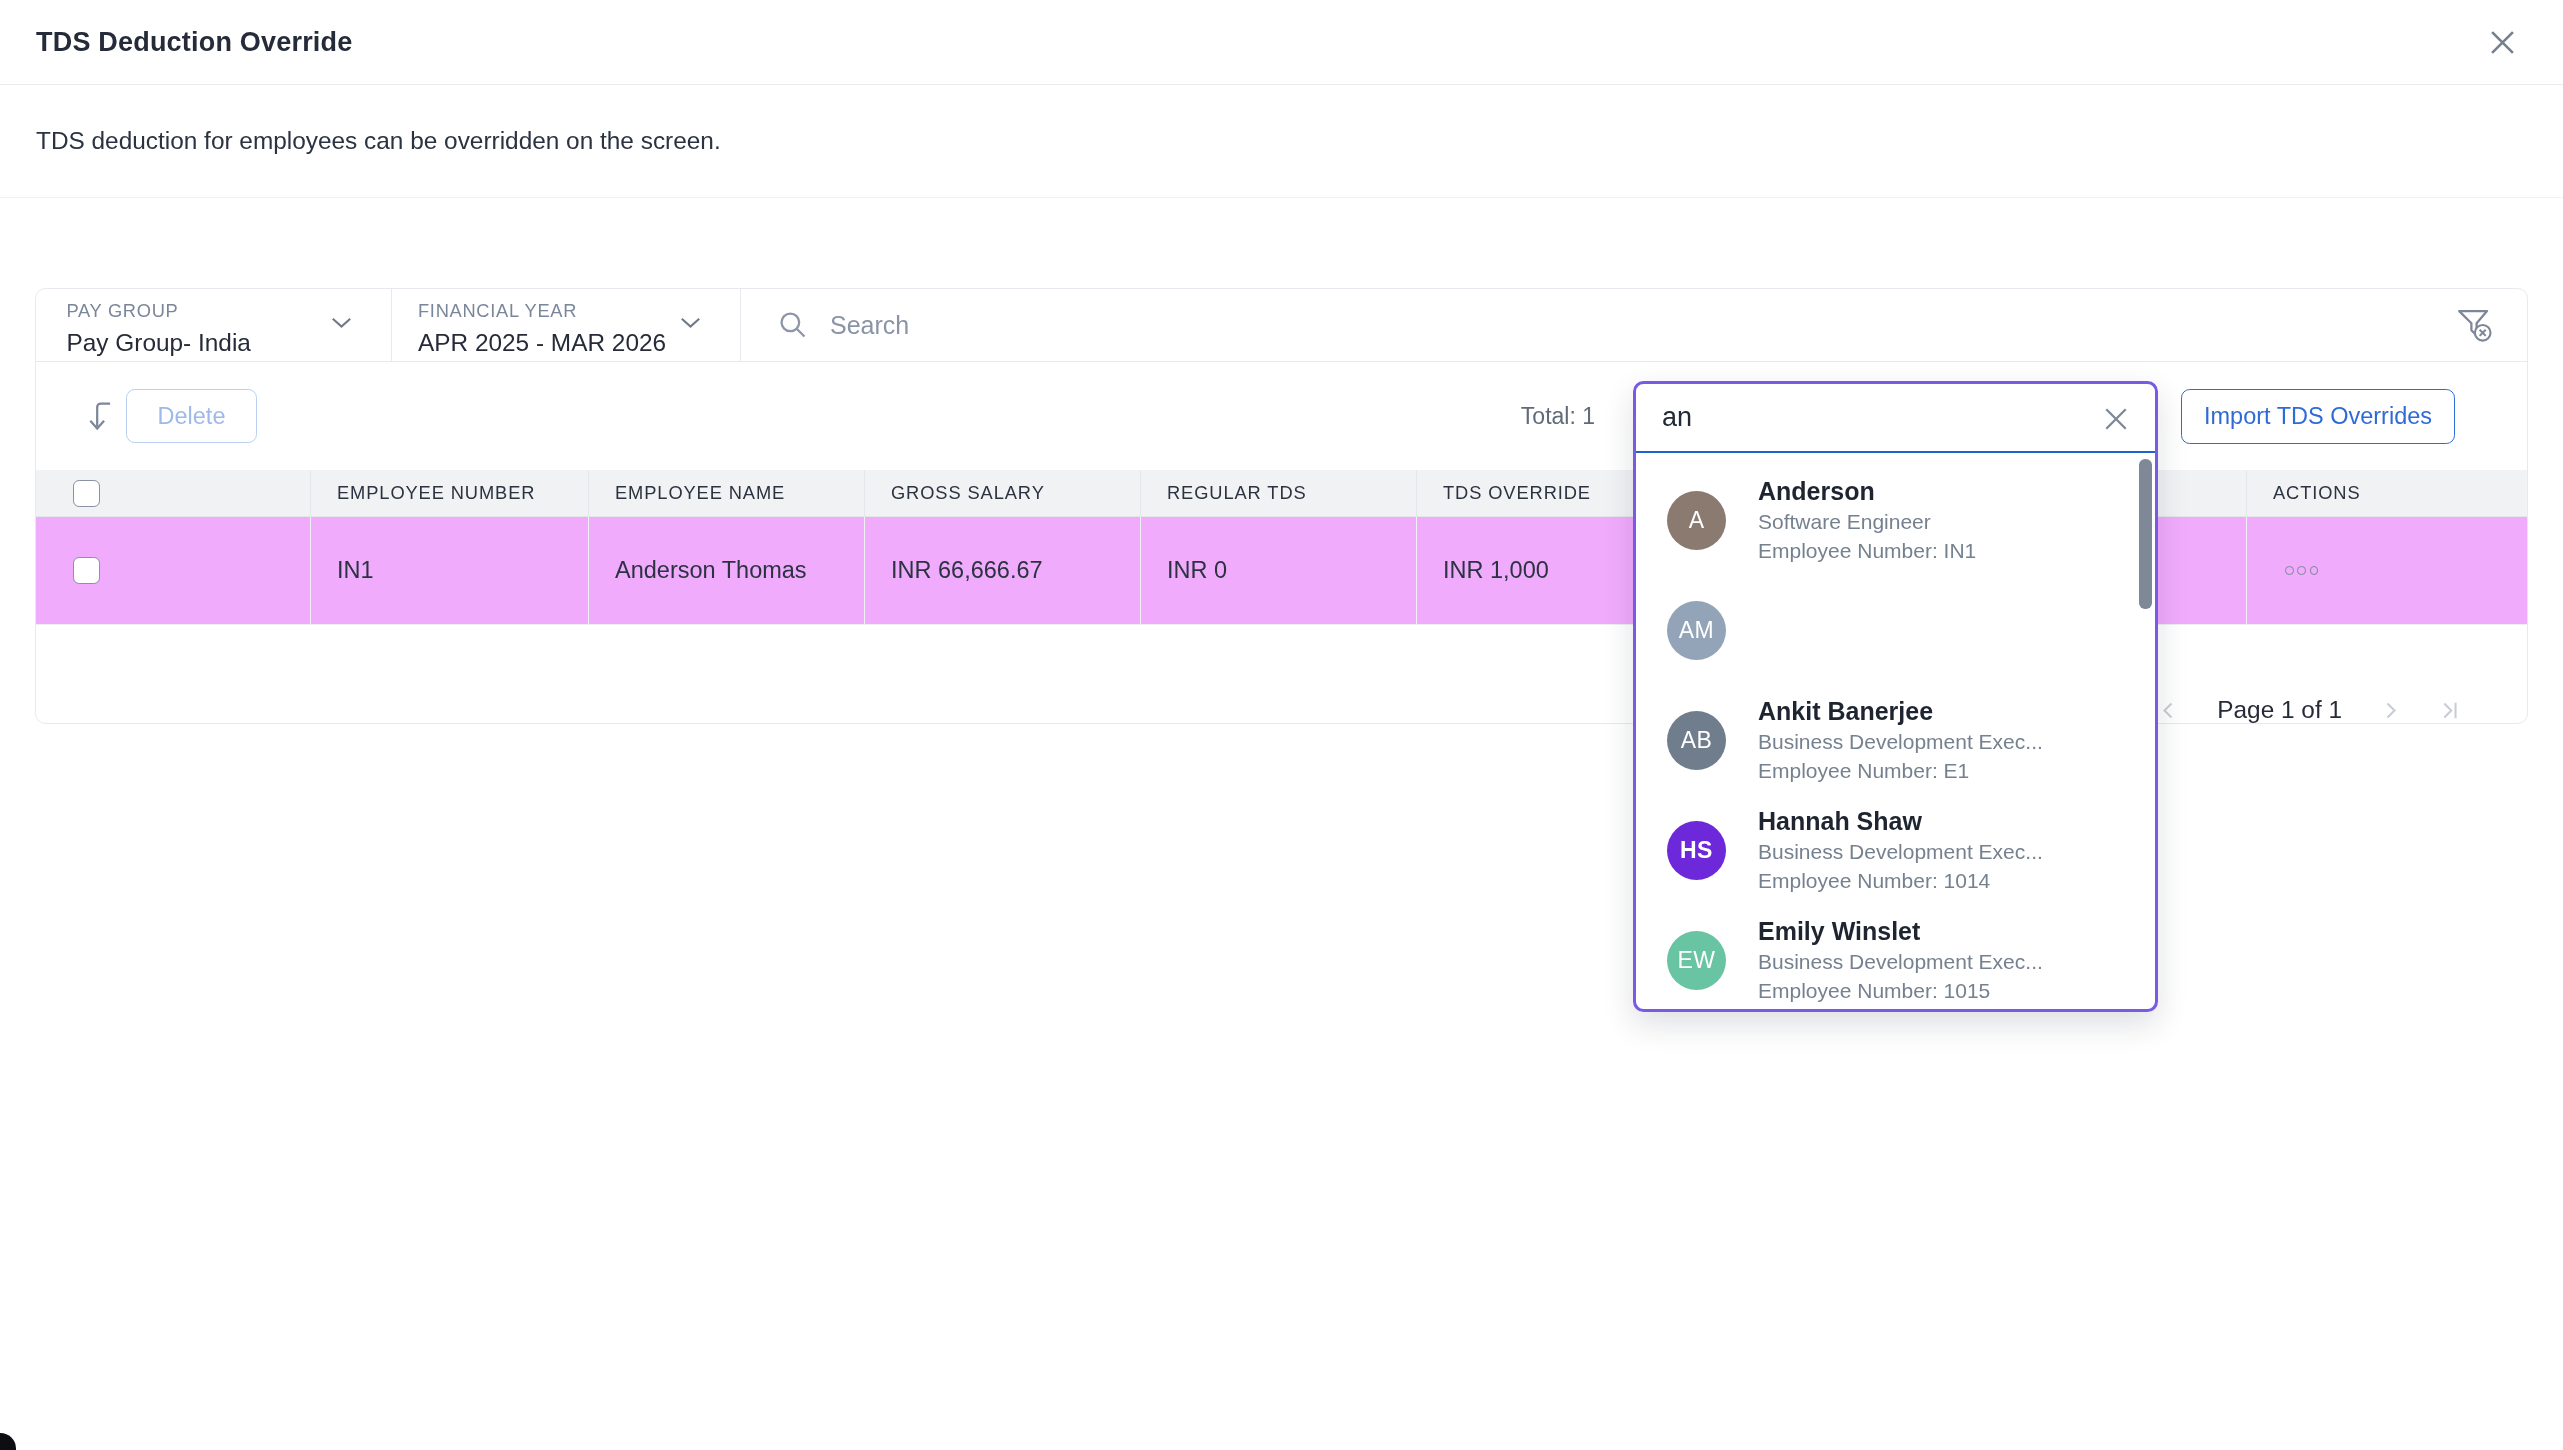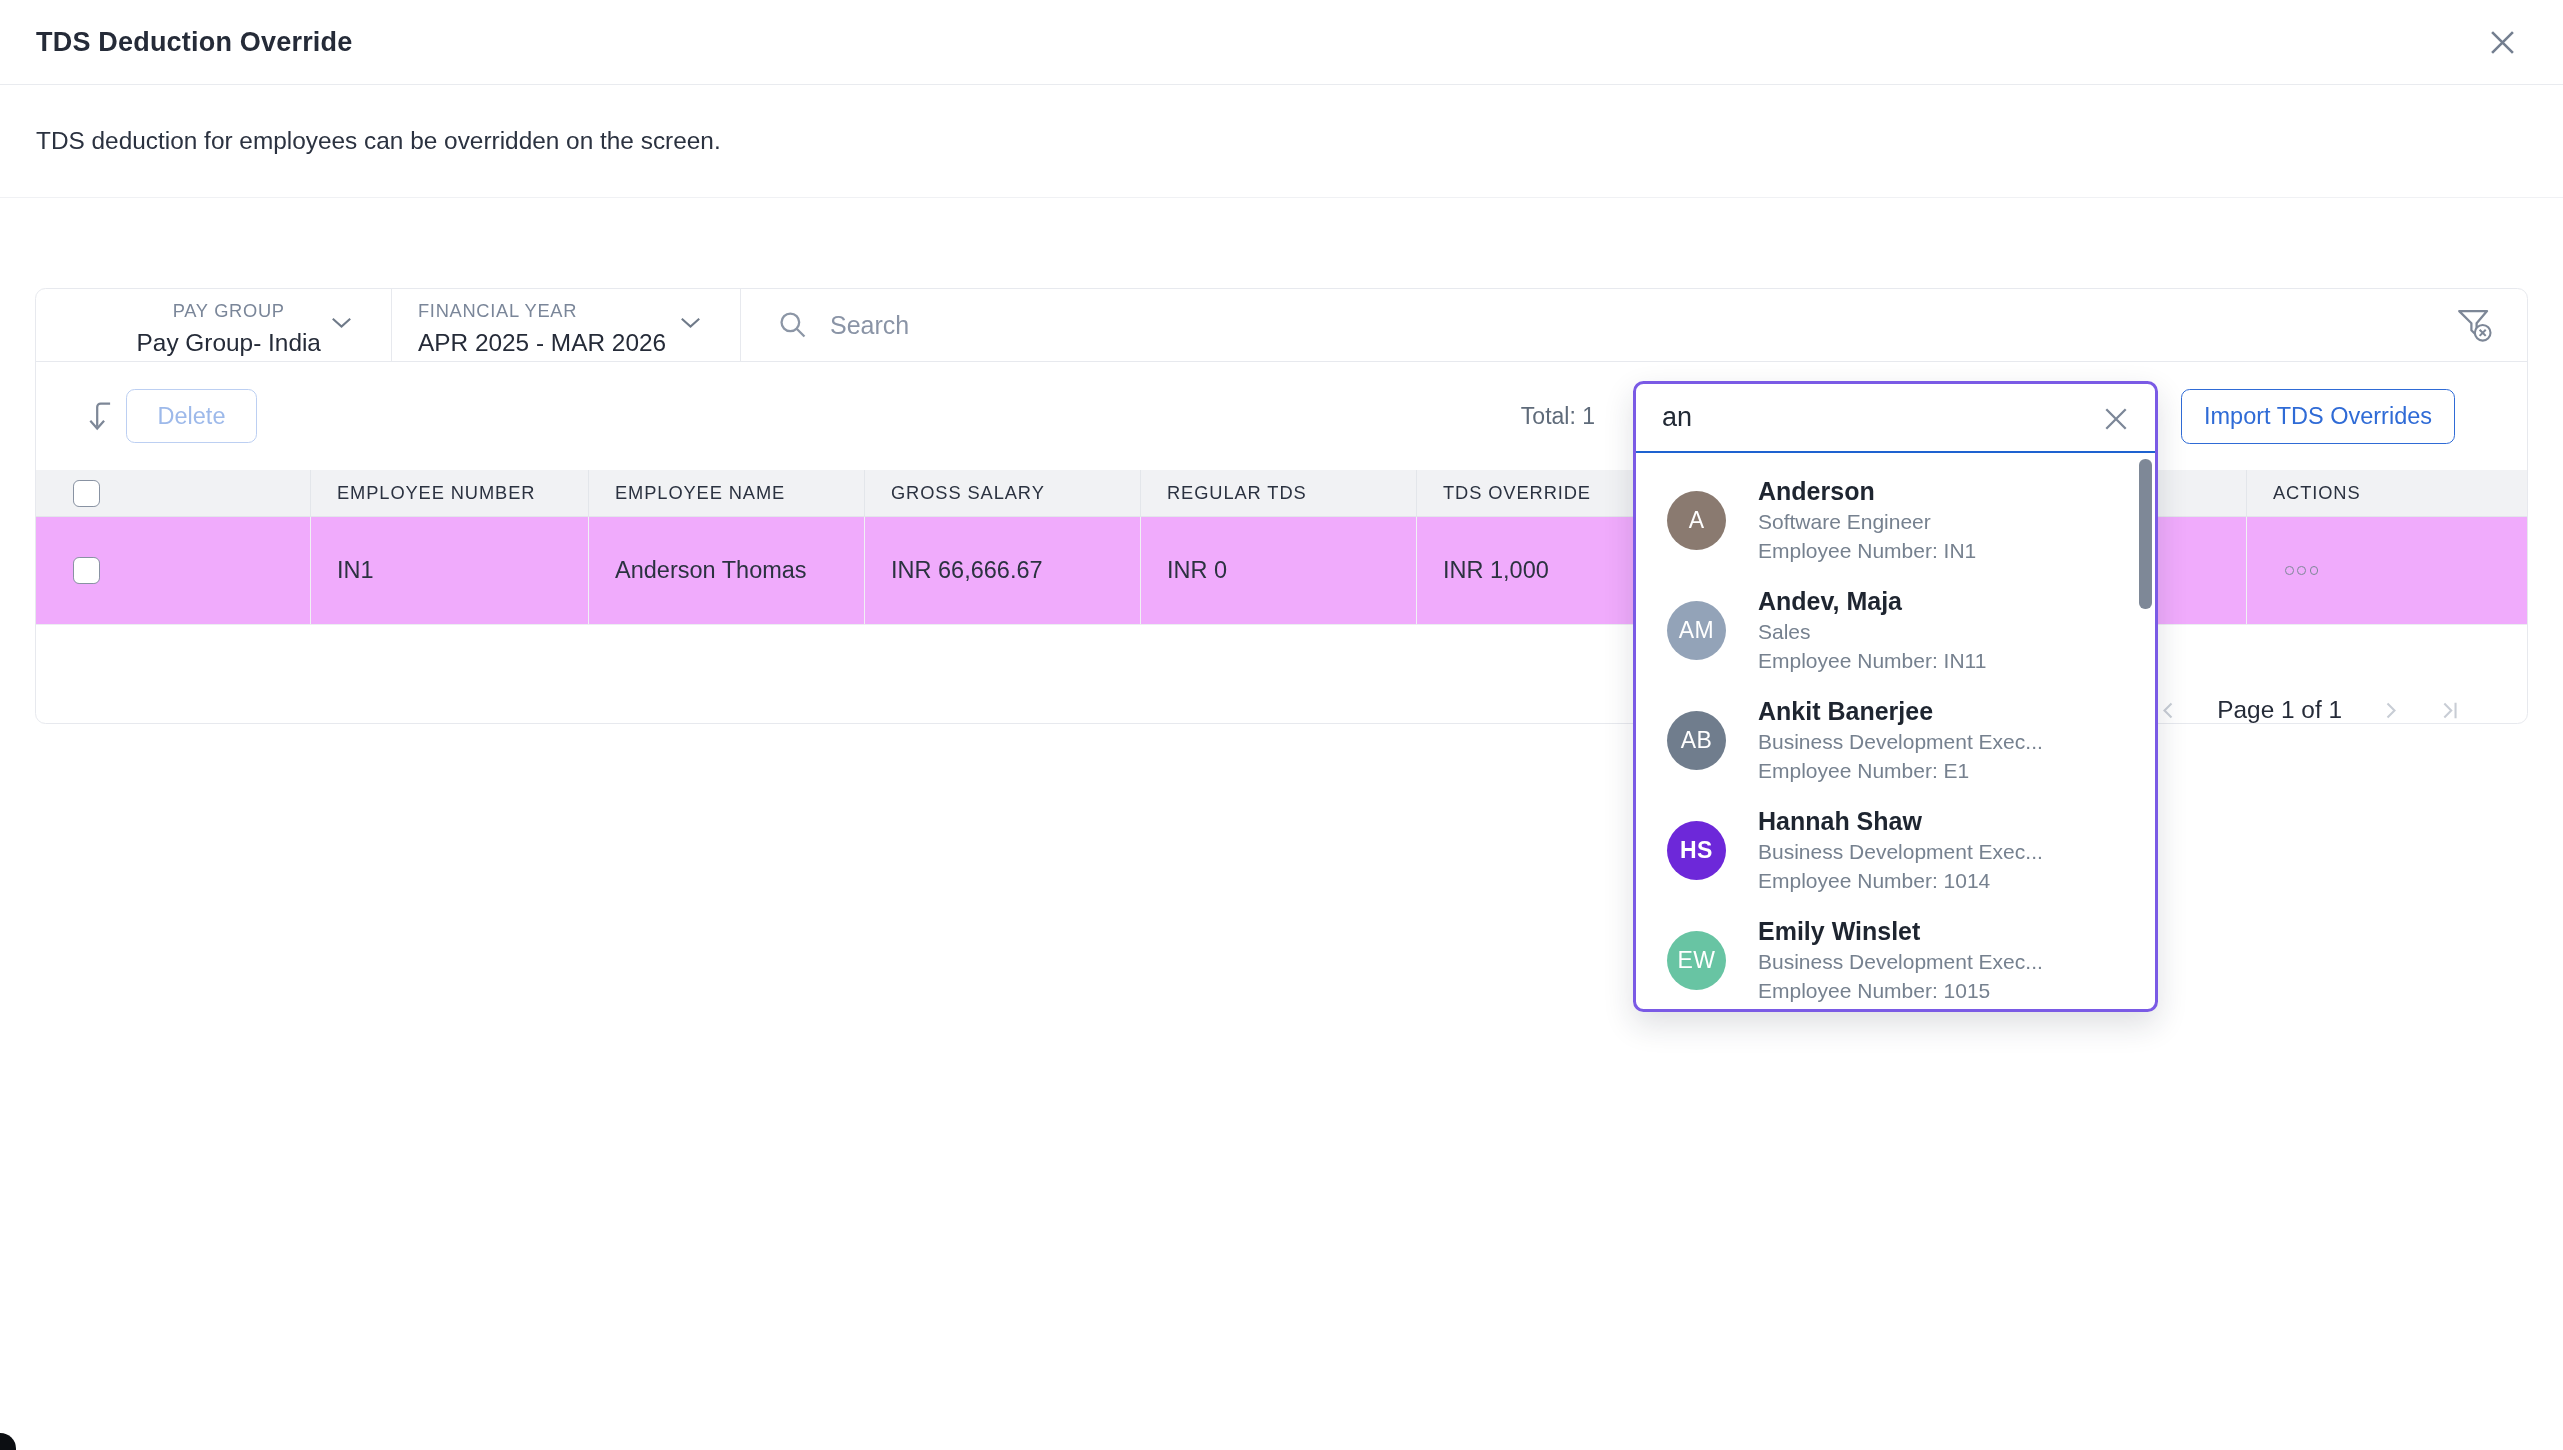--- a/index.html
+++ b/index.html
@@ -19,21 +19,21 @@
     background:#fff; border-bottom:0.9px solid #f0f1f4; display:flex; align-items:center; }
   .desc-row p { margin-left:36px; font-size:24.4px; color:#2b3240; }
 
   
   .card { position:absolute; left:35px; top:288px; width:2493px; height:436px;
     background:#fff; border:0.9px solid #e7e9ee; border-radius:10.5px; }
 
   
   .filter-row { display:flex; height:73px; border-bottom:0.9px solid #e7e9ee; }
   .f-section { position:relative; border-right:0.9px solid #e7e9ee; padding:10.5px 0 0 30.5px; cursor:pointer; }
-  .f-pay { width:356px;text-align:center; }
+  .f-pay { width:356px; }
   .f-year { width:349px; padding-left:26px; }
   .f-label { display:block; font-size:18.3px; font-weight:500; letter-spacing:0.7px; color:#7a8699; }
   .f-value { display:block; margin-top:7px; font-size:24.4px; color:#252b38; }
   .f-chevron { position:absolute; right:39px; top:28px; }
   .f-search { flex:1; display:flex; align-items:center; padding-left:37px; }
   .f-search input { border:none; outline:none; margin-left:22px; font-size:25px; width:1308px;
     font-family:"Liberation Sans", sans-serif; color:#2b3240; background:transparent; }
   .f-search input::placeholder { color:#8a94a6; }
   .f-clear { width:106px; display:flex; align-items:center; justify-content:center;
     background:none; border:none; cursor:pointer; }
@@ -254,25 +254,20 @@
         <span class="avatar" style="background: rgb(138, 122, 112);">A</span>
         <span class="dd-text">
           <span class="dd-name" style="display:block">Anderson</span>
           <span class="dd-role" style="display:block">Software Engineer</span>
           <span class="dd-emp" style="display:block">Employee Number: IN1</span>
         </span>
       </div>
 
       <div class="dd-item">
         <span class="avatar" style="background: rgb(147, 163, 184);">AM</span>
-        <span class="dd-text">
-          <span class="dd-name" style="display:block">Andev, Maja</span>
-          <span class="dd-role" style="display:block">Sales</span>
-          <span class="dd-emp" style="display:block">Employee Number: IN11</span>
-        </span>
       </div>
 
       <div class="dd-item">
         <span class="avatar" style="background: rgb(112, 125, 141);">AB</span>
         <span class="dd-text">
           <span class="dd-name" style="display:block">Ankit Banerjee</span>
           <span class="dd-role" style="display:block">Business Development Exec...</span>
           <span class="dd-emp" style="display:block">Employee Number: E1</span>
         </span>
       </div>

